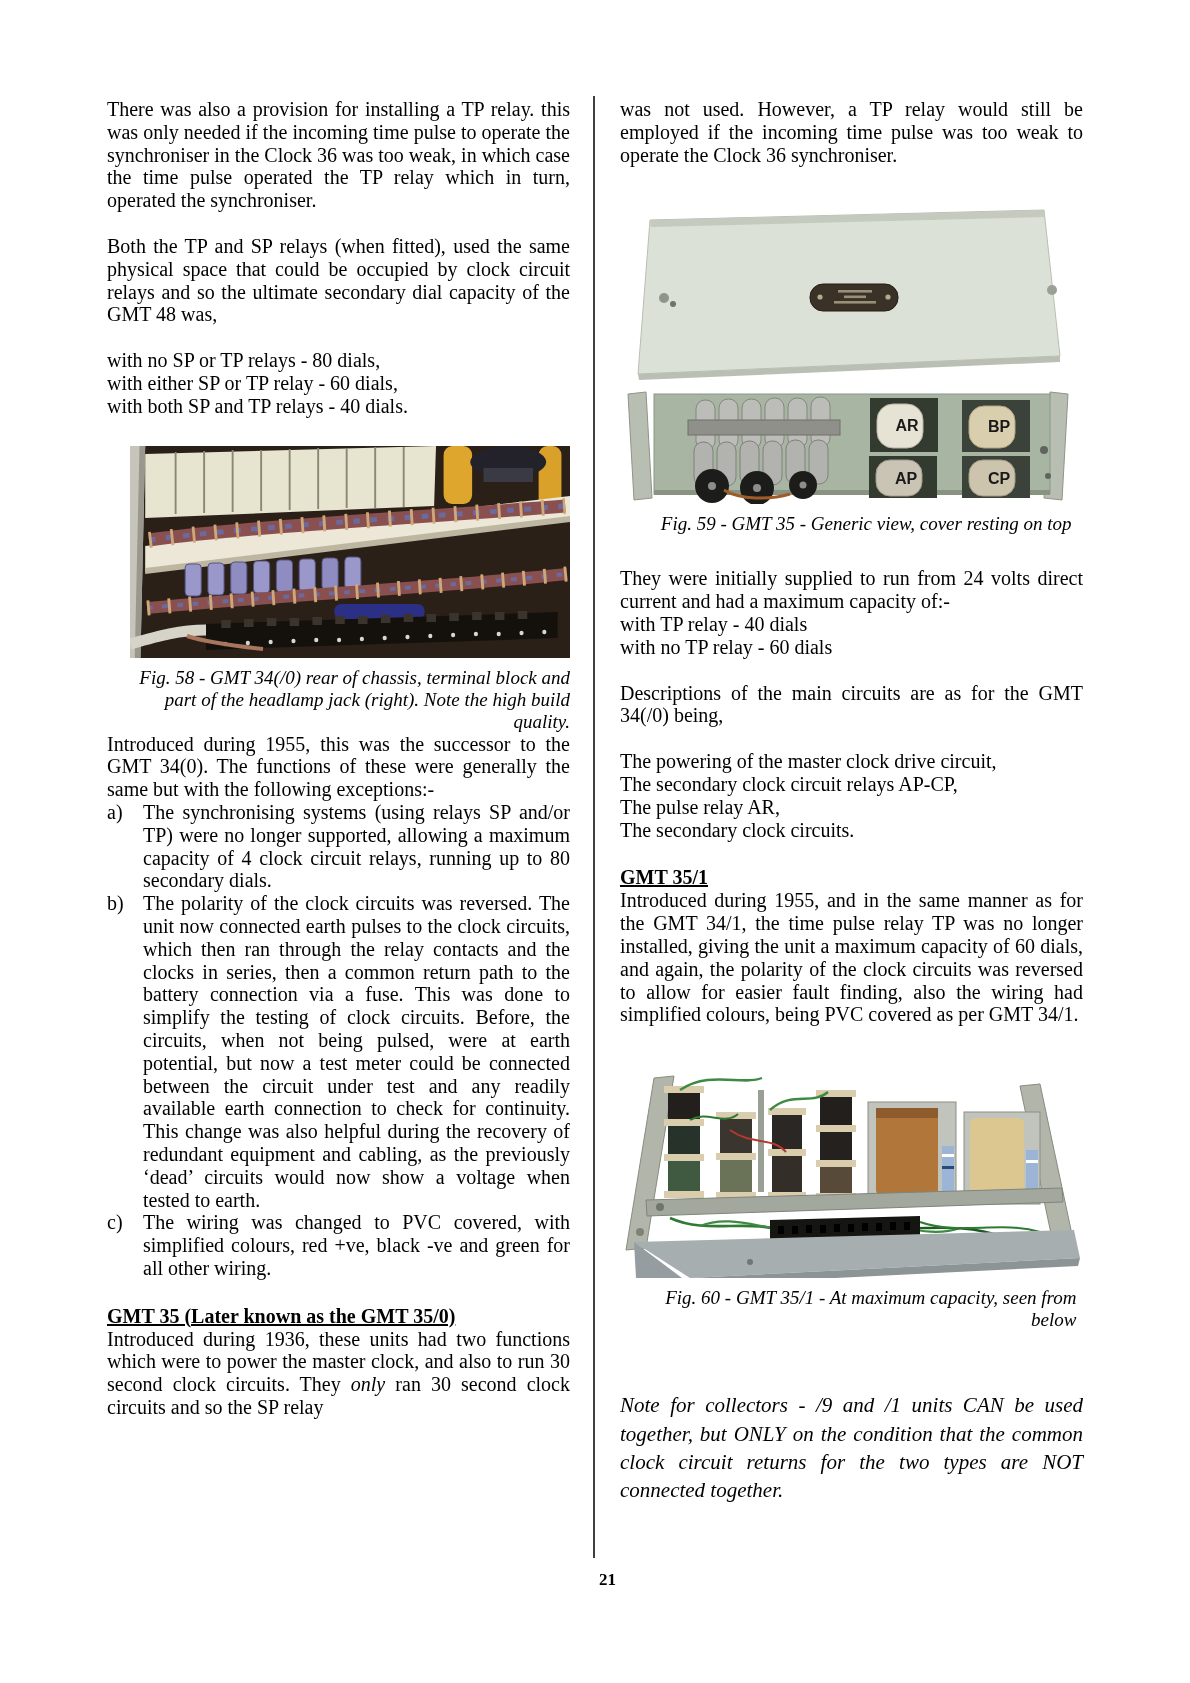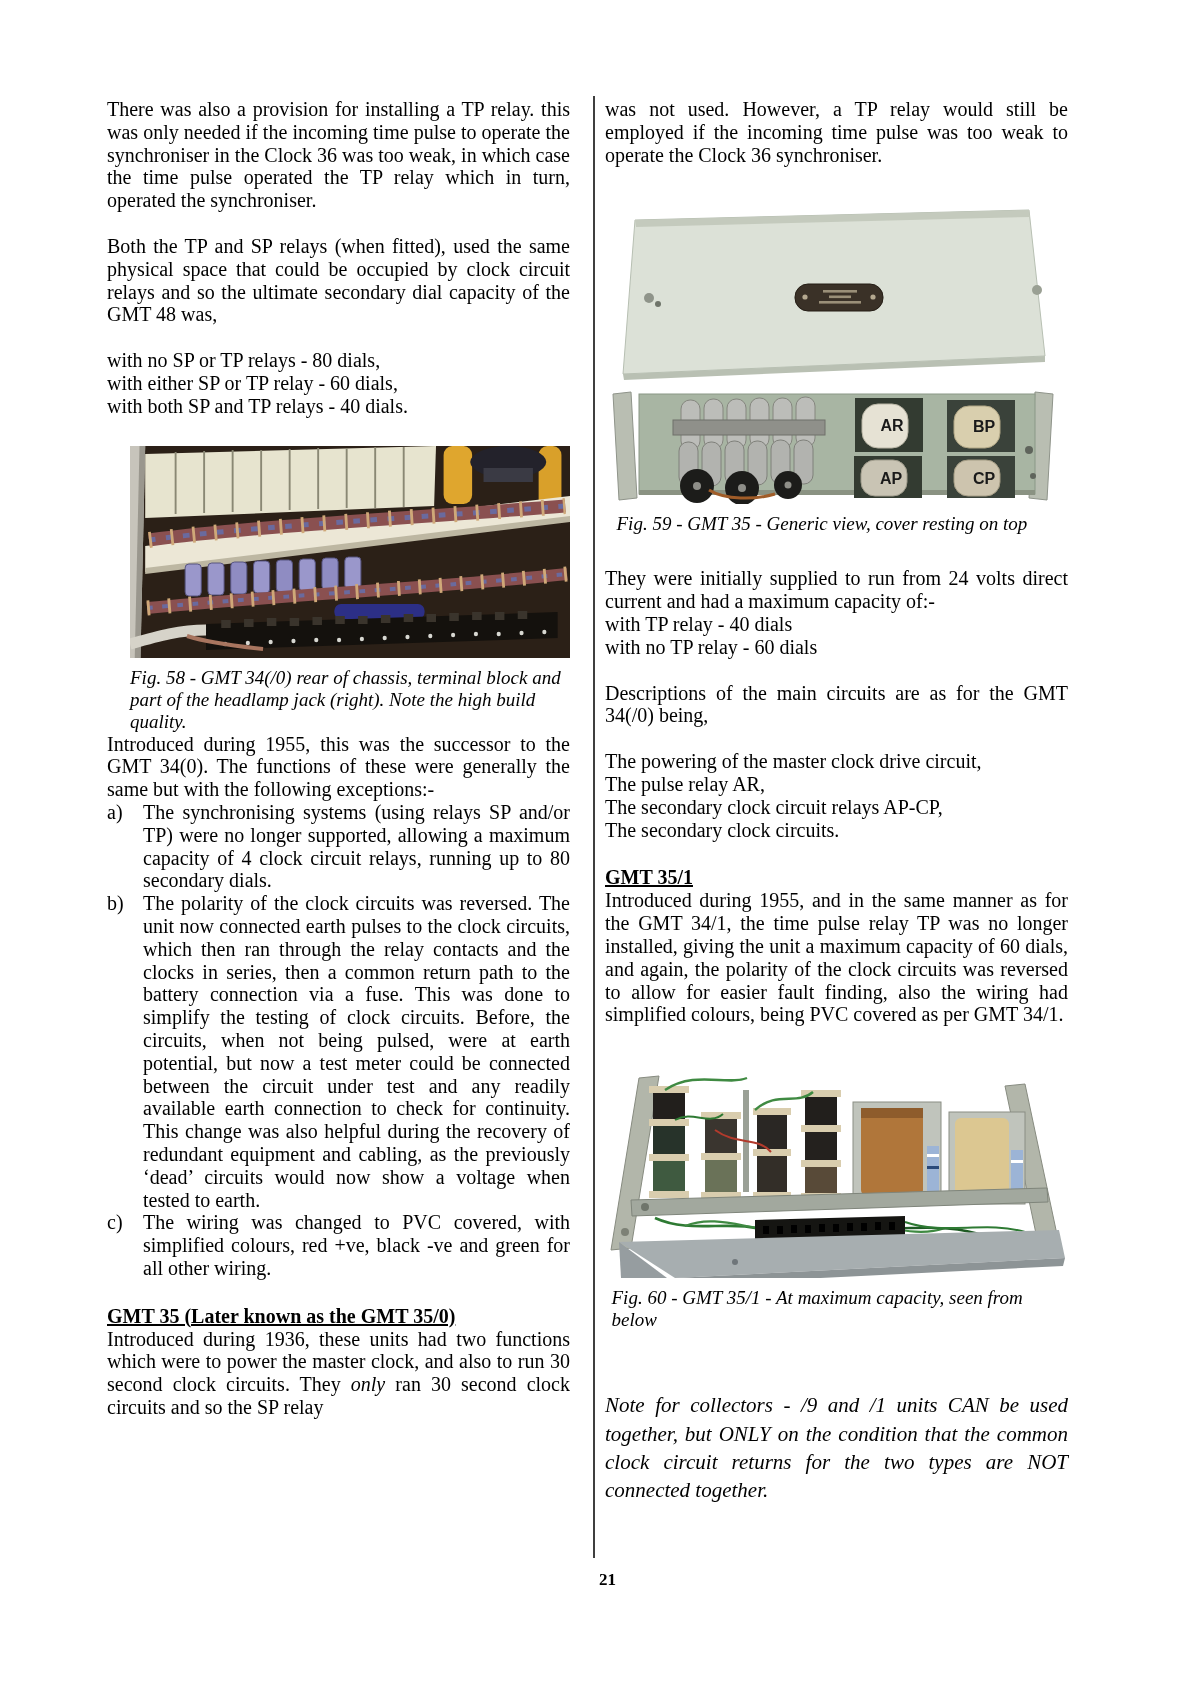--- a/index.html
+++ b/index.html
@@ -8,35 +8,35 @@
     width:1190px;height:1683px;
     background:#ffffff;
     font-family:"Liberation Serif", serif;
     color:#000;
     overflow:hidden;
     margin:0 auto;
     padding-left:25px;
   }
   .col{position:absolute;top:98px;width:463px;}
   .col-left{left:107px;}
-  .col-right{left:605px;}
+  .col-right{left:620px;}
   .divider{
     position:absolute;left:593px;top:96px;width:2px;height:1462px;
     background:#3f3f3f;
   }
   p,.line{font-size:20px;line-height:22.8px;margin:0;}
   .just{text-align:justify;}
   .gap-1{margin-top:23px;}
   .heading{
     font-size:20px;line-height:23px;font-weight:bold;margin:0;
   }
   .heading .u{text-decoration:underline;}
   figure{margin:0;padding:0;}
   figcaption{
-    font-size:19px;line-height:22px;font-style:italic;text-align:left;
+    font-size:19px;line-height:22px;font-style:italic;text-align:right;
     margin:9px auto 0 auto;
   }
   .cap-58{max-width:440px;}
   .cap-59{max-width:440px;}
   .cap-60{max-width:450px;}
   .photo{display:block;width:100%;}
   .li{display:flex;margin:0;}
   .li .marker{flex:0 0 36px;font-size:20px;line-height:22.8px;}
   .li .litext{flex:1;font-size:20px;line-height:22.8px;text-align:justify;}
   .note{
@@ -261,22 +261,22 @@
     <p class="just" style="margin-top:32px;">They were initially supplied to run from 24 volts direct current and had a maximum capacity of:-</p>
     <div>
       <div class="line">with TP relay - 40 dials</div>
       <div class="line">with no TP relay - 60 dials</div>
     </div>
 
     <p class="just gap-1">Descriptions of the main circuits are as for the GMT 34(/0) being,</p>
 
     <div class="gap-1">
       <div class="line">The powering of the master clock drive circuit,</div>
+      <div class="line">The secondary clock circuit relays AP-CP,</div>
       <div class="line">The pulse relay AR,</div>
-      <div class="line">The secondary clock circuit relays AP-CP,</div>
       <div class="line">The secondary clock circuits.</div>
     </div>
 
     <h2 class="heading" style="margin-top:25px;"><span class="u">GMT 35/1</span></h2>
 
     <p class="just">Introduced during 1955, and in the same manner as for the GMT 34/1, the time pulse relay TP was no longer installed, giving the unit a maximum capacity of 60 dials, and again, the polarity of the clock circuits was reversed to allow for easier fault finding, also the wiring had simplified colours, being PVC covered as per GMT 34/1.</p>
 
     <figure style="margin-top:24px;">
       <svg class="photo" viewBox="0 0 463 228" width="463" height="228" preserveAspectRatio="none">
         <rect x="0" y="0" width="463" height="228" fill="#ffffff"></rect>

